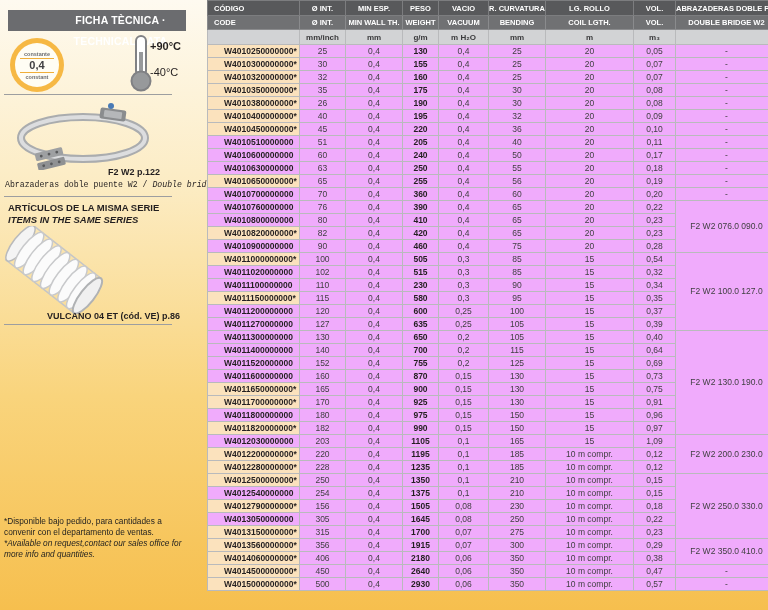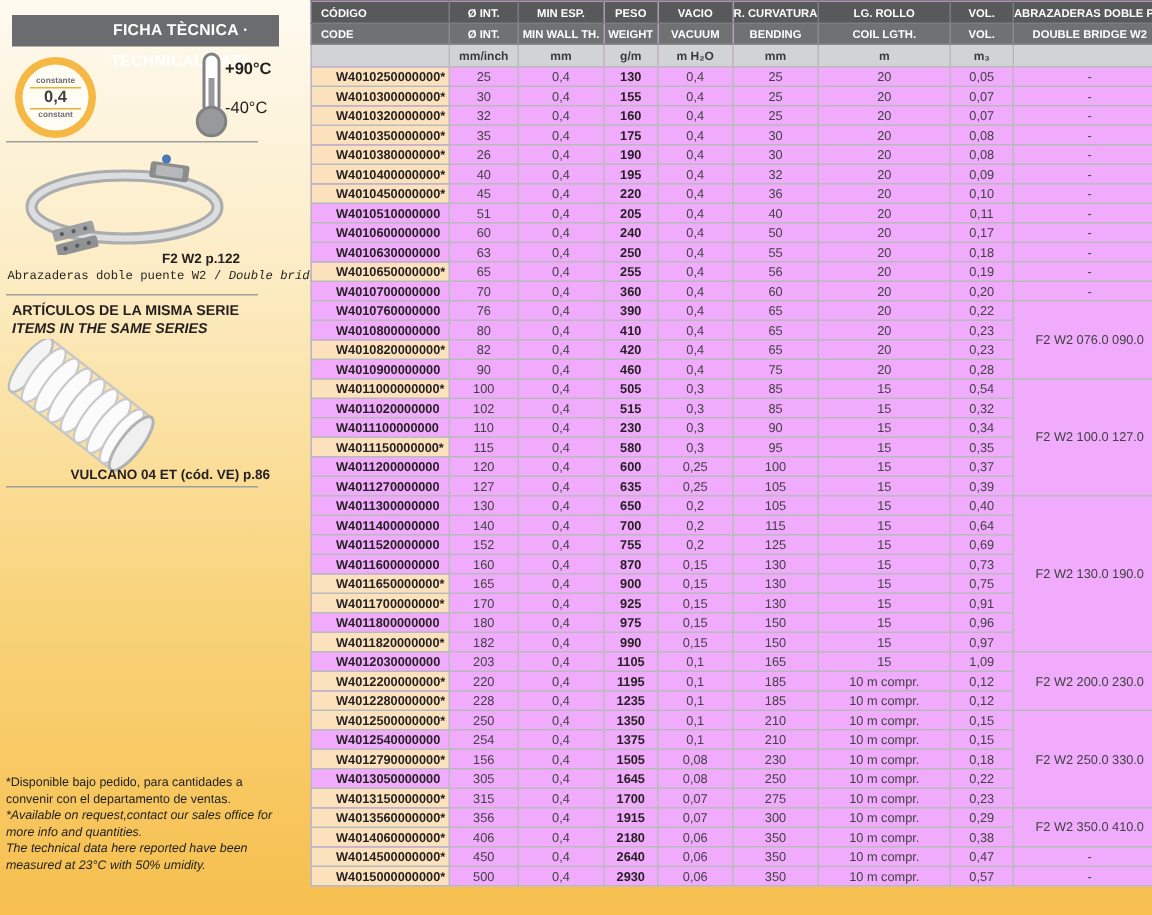--- a/index.html
+++ b/index.html
@@ -130,21 +130,20 @@
       </g>
     </svg>
   </div>
   <div class="hose-ref">VULCANO 04 ET (cód. VE) p.86</div>
 
   <div class="divider" style="top:324px;"></div>
 
   <div class="notes">
     <p>*Disponible bajo pedido, para cantidades a convenir con el departamento de ventas.</p>
     <p class="en">*Available on request,contact our sales office for more info and quantities.</p>
-    <p class="en">The technical data here reported have been measured at 23°C with 50% umidity.</p>
   </div>
 </div>
 
 <table class="data-table">
   <colgroup>
     <col style="width:92px">
       <col style="width:46px">
       <col style="width:57px">
       <col style="width:36px">
     <col style="width:50px">

